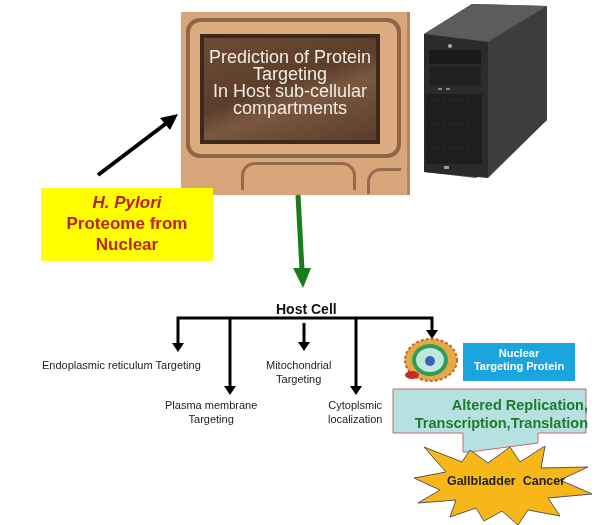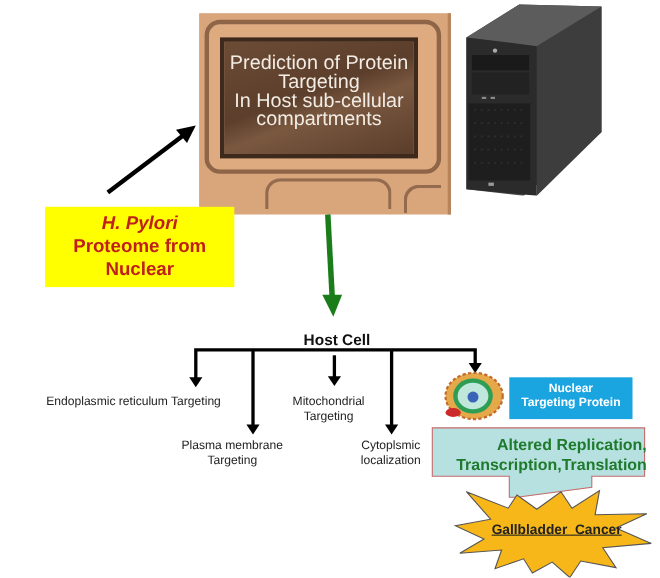--- a/index.html
+++ b/index.html
@@ -188,13 +188,13 @@
 <div id="nuclear-box" class="abs">
   <div>Nuclear</div>
   <div>Targeting Protein</div>
 </div>
 
 <div id="altered-label" class="abs">
   <div>Altered Replication,</div>
   <div>Transcription,Translation</div>
 </div>
 
-<div id="cancer-label" class="abs" style="white-space: pre; text-decoration: underline;">Gallbladder  Cancer</div>
+<div id="cancer-label" class="abs" style="white-space: pre;">Gallbladder  Cancer</div>
 
 </body></html>

